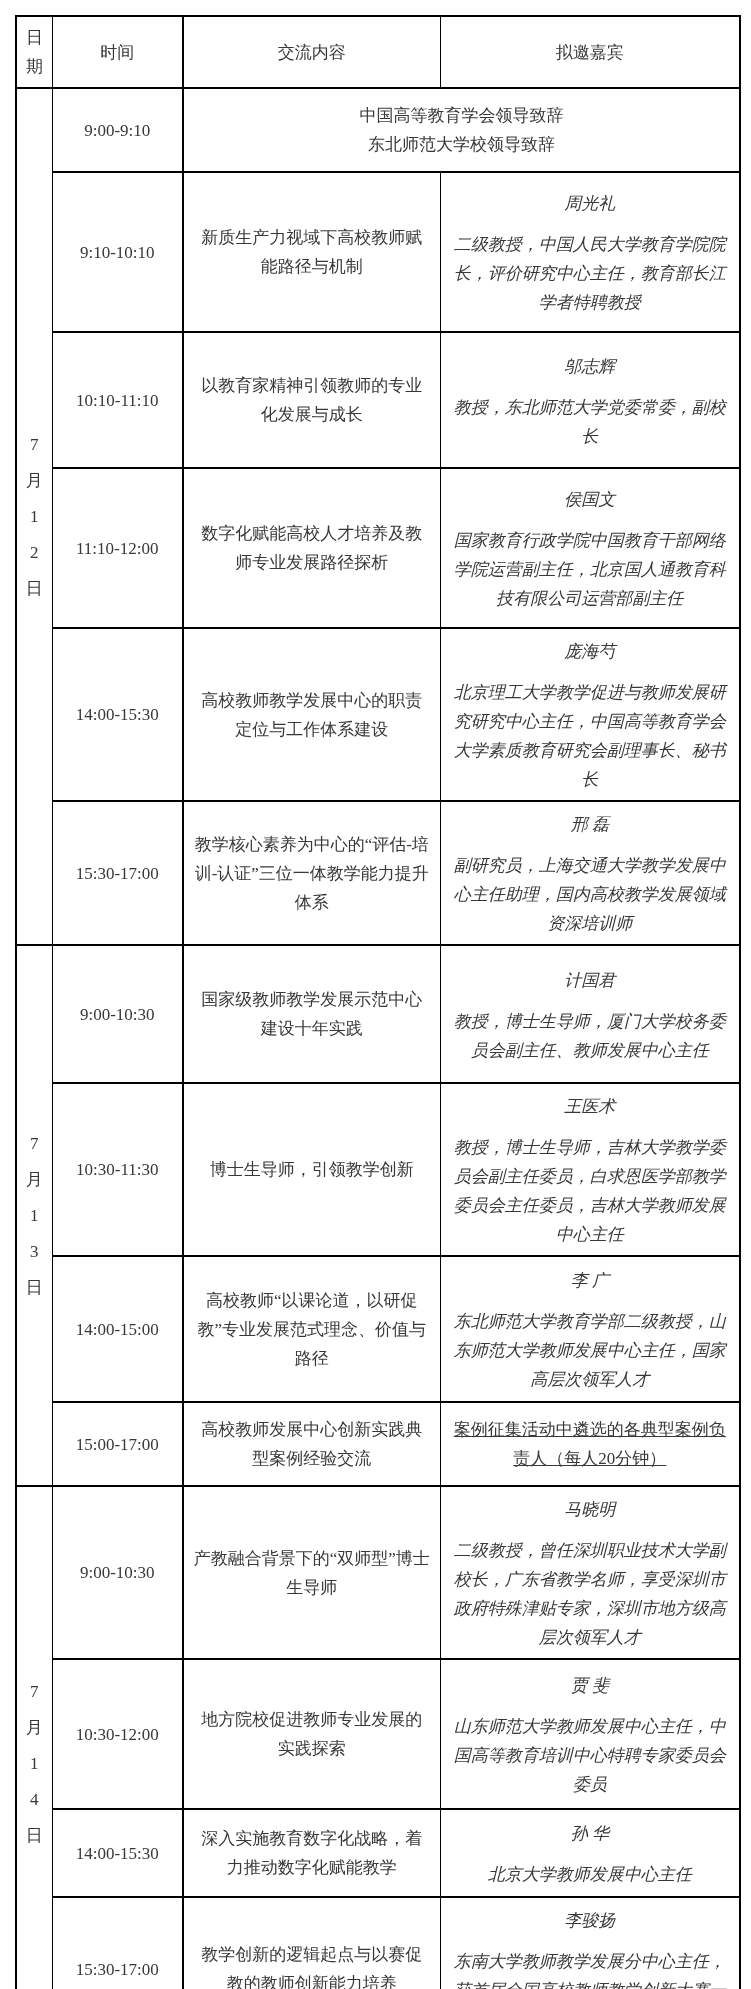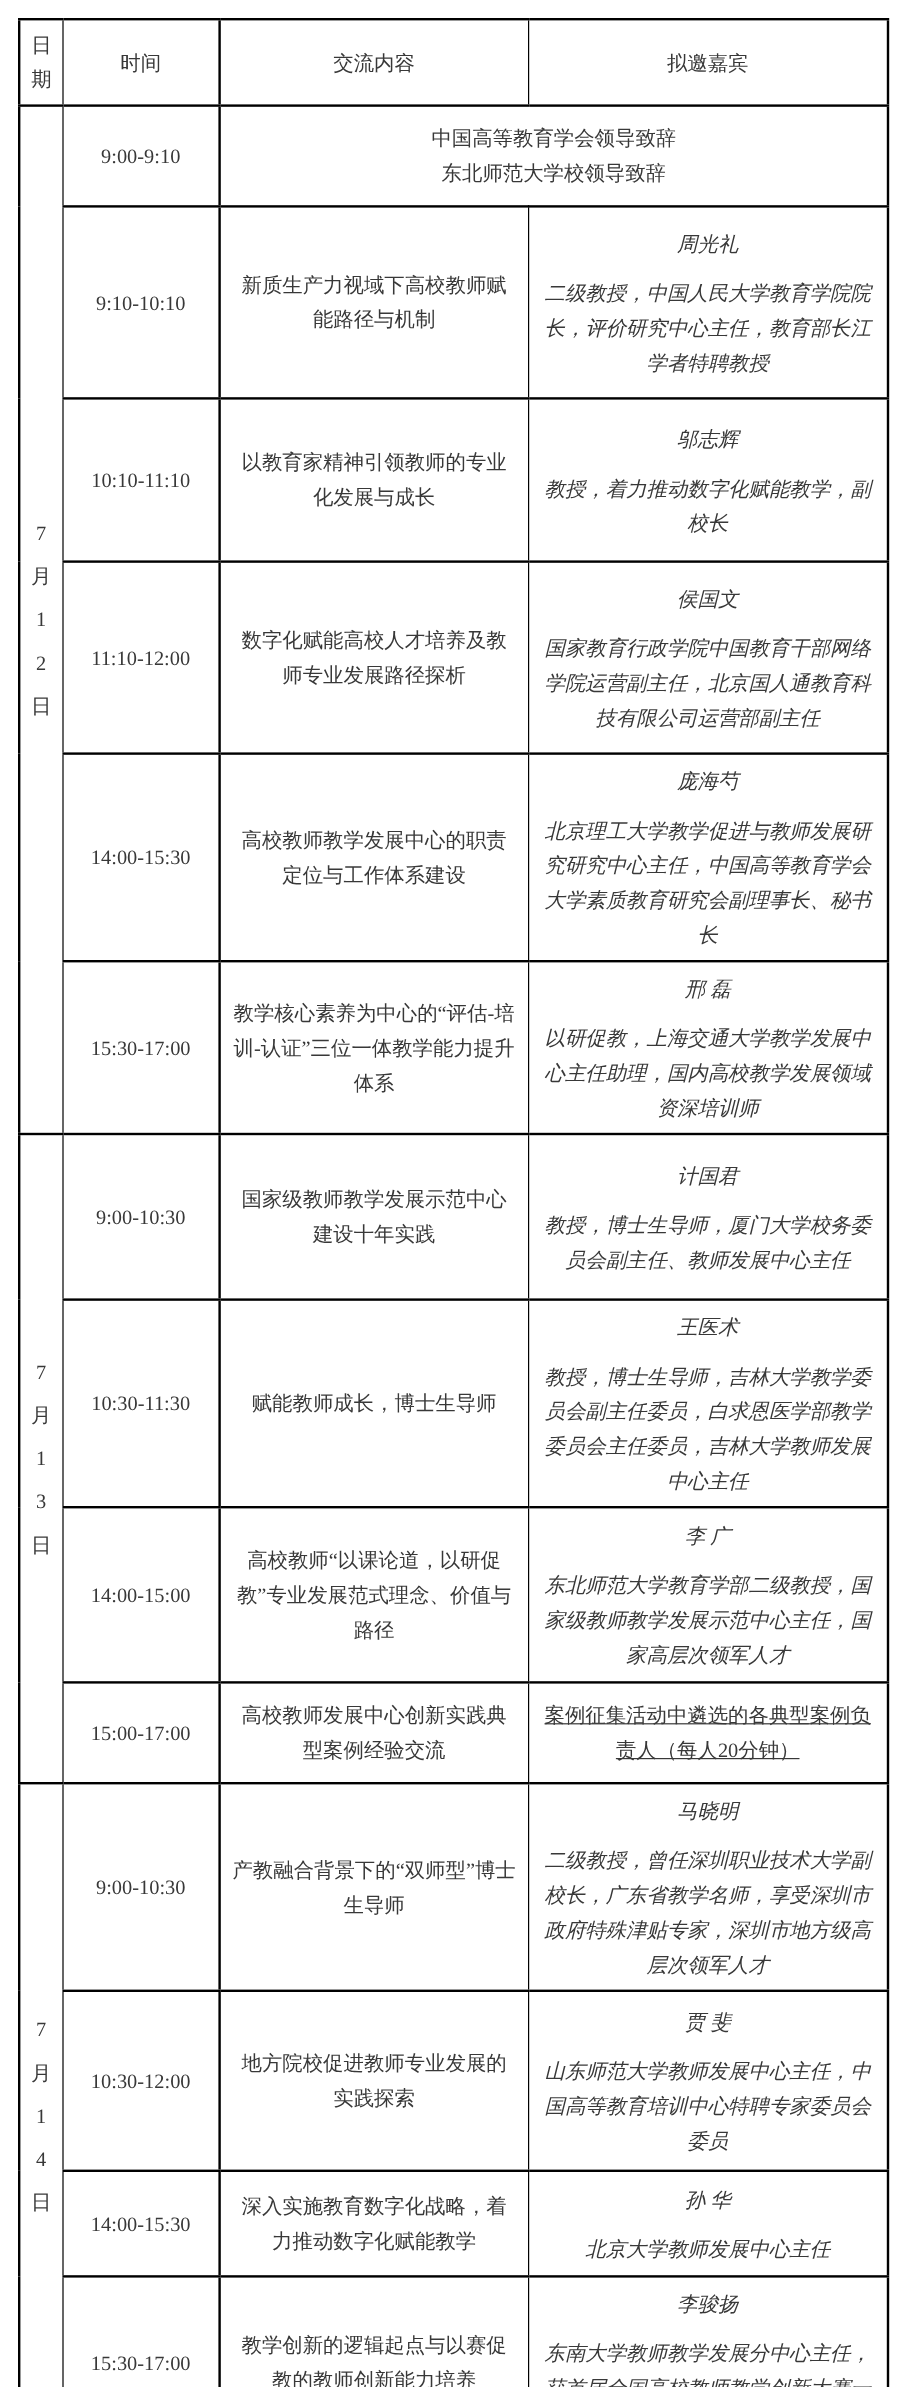--- a/index.html
+++ b/index.html
@@ -91,21 +91,21 @@
           <td>
             <div class="guest-name">周光礼</div>
             <div class="guest-desc">二级教授，中国人民大学教育学院院长，评价研究中心主任，教育部长江学者特聘教授</div>
           </td>
         </tr>
         <tr style="height: 136px;">
           <td class="time-cell">10:10-11:10</td>
           <td class="topic-cell">以教育家精神引领教师的专业化发展与成长</td>
           <td>
             <div class="guest-name">邬志辉</div>
-            <div class="guest-desc">教授，着力推动数字化赋能教学，副校长</div>
+            <div class="guest-desc">教授，东北师范大学党委常委，副校长</div>
           </td>
         </tr>
         <tr style="height: 160px;">
           <td class="time-cell">11:10-12:00</td>
           <td class="topic-cell">数字化赋能高校人才培养及教师专业发展路径探析</td>
           <td>
             <div class="guest-name">侯国文</div>
             <div class="guest-desc">国家教育行政学院中国教育干部网络学院运营副主任，北京国人通教育科技有限公司运营部副主任</div>
           </td>
         </tr>
@@ -115,52 +115,52 @@
           <td>
             <div class="guest-name">庞海芍</div>
             <div class="guest-desc">北京理工大学教学促进与教师发展研究研究中心主任，中国高等教育学会大学素质教育研究会副理事长、秘书长</div>
           </td>
         </tr>
         <tr style="height: 142px;">
           <td class="time-cell">15:30-17:00</td>
           <td class="topic-cell">教学核心素养为中心的“评估-培训-认证”三位一体教学能力提升体系</td>
           <td>
             <div class="guest-name">邢 磊</div>
-            <div class="guest-desc">以研促教，上海交通大学教学发展中心主任助理，国内高校教学发展领域资深培训师</div>
+            <div class="guest-desc">副研究员，上海交通大学教学发展中心主任助理，国内高校教学发展领域资深培训师</div>
           </td>
         </tr>
         <tr style="height: 138px;">
           <td class="date-cell" rowspan="4">
             <span class="dch">7</span>
             <span class="dch">月</span>
             <span class="dch">1</span>
             <span class="dch">3</span>
             <span class="dch">日</span>
           </td>
           <td class="time-cell">9:00-10:30</td>
           <td class="topic-cell">国家级教师教学发展示范中心建设十年实践</td>
           <td>
             <div class="guest-name">计国君</div>
             <div class="guest-desc">教授，博士生导师，厦门大学校务委员会副主任、教师发展中心主任</div>
           </td>
         </tr>
         <tr style="height: 172px;">
           <td class="time-cell">10:30-11:30</td>
-          <td class="topic-cell">赋能教师成长，博士生导师</td>
+          <td class="topic-cell">博士生导师，引领教学创新</td>
           <td>
             <div class="guest-name">王医术</div>
             <div class="guest-desc">教授，博士生导师，吉林大学教学委员会副主任委员，白求恩医学部教学委员会主任委员，吉林大学教师发展中心主任</div>
           </td>
         </tr>
         <tr style="height: 146px;">
           <td class="time-cell">14:00-15:00</td>
           <td class="topic-cell">高校教师“以课论道，以研促教”专业发展范式理念、价值与路径</td>
           <td>
             <div class="guest-name">李 广</div>
-            <div class="guest-desc">东北师范大学教育学部二级教授，国家级教师教学发展示范中心主任，国家高层次领军人才</div>
+            <div class="guest-desc">东北师范大学教育学部二级教授，山东师范大学教师发展中心主任，国家高层次领军人才</div>
           </td>
         </tr>
         <tr style="height: 84px;">
           <td class="time-cell">15:00-17:00</td>
           <td class="topic-cell">高校教师发展中心创新实践典型案例经验交流</td>
           <td>
             <div class="only-desc">案例征集活动中遴选的各典型案例负责人（每人20分钟）</div>
           </td>
         </tr>
         <tr style="height: 168px;">

